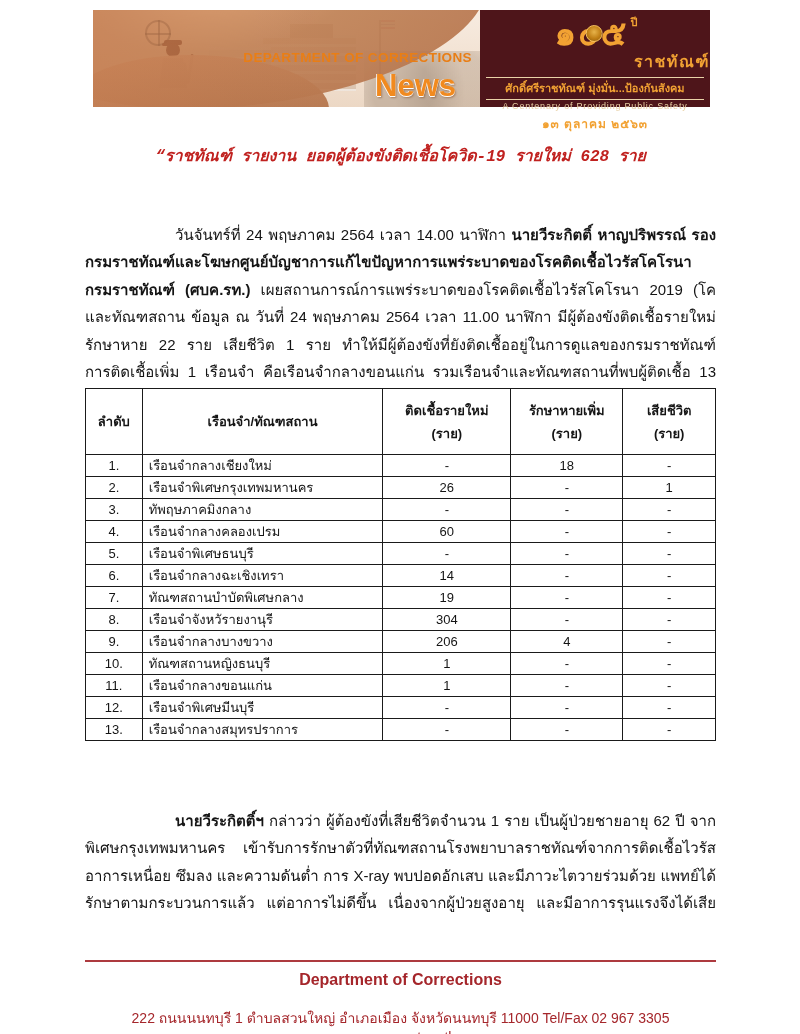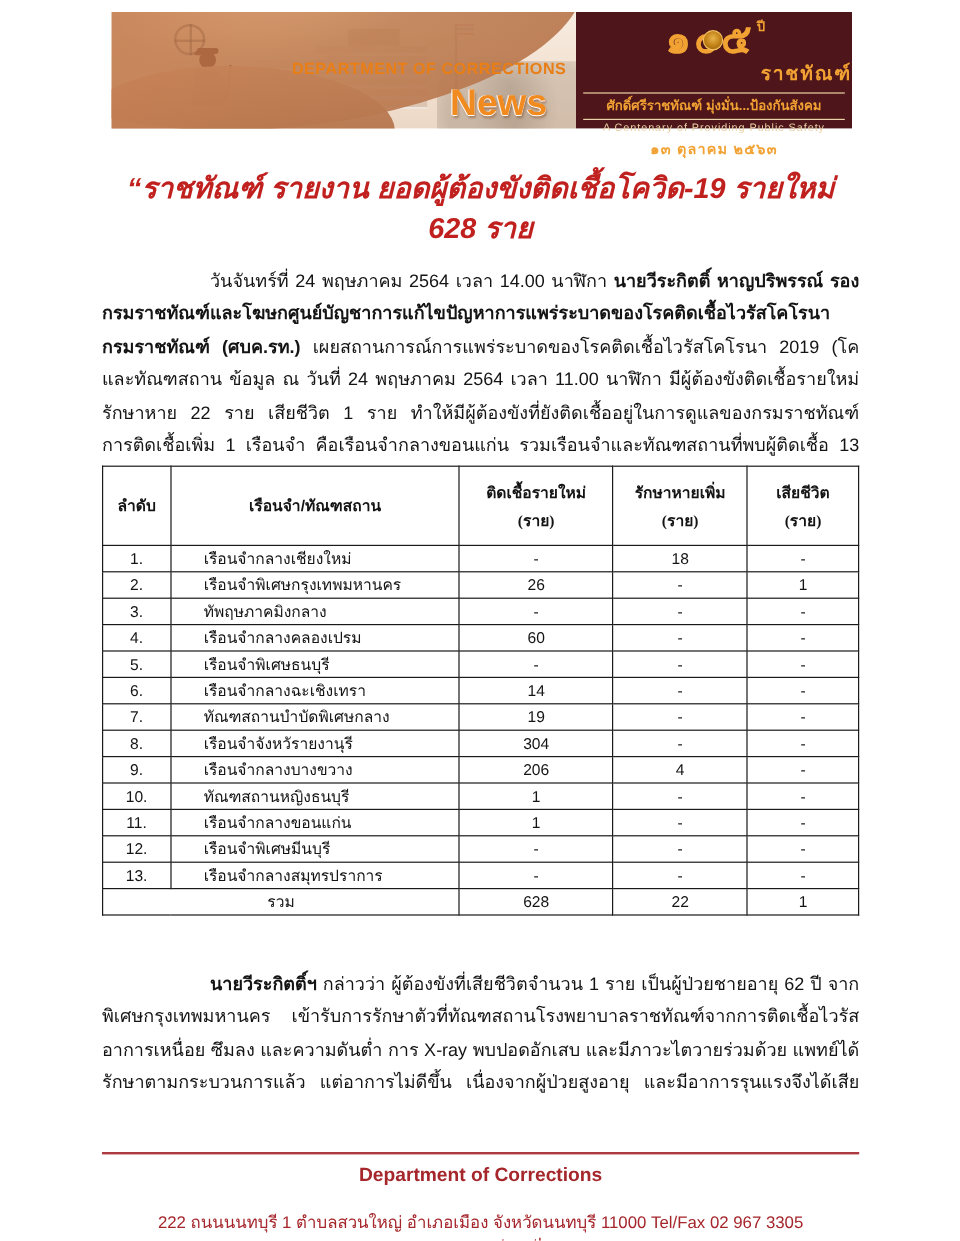--- a/index.html
+++ b/index.html
@@ -50,36 +50,36 @@
             border:1px solid #f4c060; }
   .logo-name { font-size:16px; font-weight:bold; letter-spacing:1.5px; margin-top:-3px;text-align:right; }
   .tagline-th { margin:3px 6px 0; border-top:1px solid #e9d3a8; font-size:11px; font-weight:bold;
                 padding:1px 0 2px; color:#f2a233; white-space:nowrap; overflow:hidden; }
   .tagline-en { margin:0 6px; border-top:1px solid #e9d3a8; font-size:9px; color:#e8d0a4;
                 letter-spacing:.8px; padding-top:1px; white-space:nowrap; overflow:hidden; }
   .logo-date { font-size:12px; font-weight:bold; margin-top:3px; letter-spacing:1px; }
 
   
   .doc-title { position:absolute; left:85px; right:84px; top:141px; text-align:center;
-               color:#c0211f; font-weight:bold; font-style:italic; font-size:24px; line-height:33px; }
+               color:#c0211f; font-weight:bold; font-style:italic; font-size:16px; line-height:33px;font-family:Liberation Mono, monospace; }
   .para { position:absolute; left:85px; right:84px; color:#141414; font-size:15px; line-height:27.4px; }
   .para-1 { top:221px; }
   .para-2 { top:807px; }
   .tline { height:27.4px; overflow:hidden; text-align:justify; text-align-last:justify; }
   .tline.lastline { text-align-last:left; }
   .tline.indent { text-indent:90px; }
 
   
   .table-wrap { position:absolute; left:85px; right:84px; top:388px; }
   table { width:100%; border-collapse:collapse; color:#141414; font-size:13px; }
   th, td { border:1px solid #1a1a1a; }
   thead th { font-weight:bold; height:66px; vertical-align:middle; text-align:center; line-height:23px; }
-  thead th span { display:block;font-family:Liberation Serif, serif; }
+  thead th span { display:block; }
   tbody td { height:22px; line-height:21px; padding:0 6px; text-align:center; }
-  tbody td.name { text-align:left; padding-left:27px; }
+  tbody td.name { text-align:left; padding-left:6px; }
   tr.total-row td { font-weight:normal; }
 
   
   .footer { position:absolute; left:85px; right:84px; top:960px; }
   .footer-line { border-top:2px solid #ad3a3f; }
   .footer-org { margin-top:9px; text-align:center; color:#a5262b; font-size:16px; font-weight:bold; }
   .footer-addr { margin-top:18px; text-align:center; color:#a5262b; font-size:14px; }
 </style>
 </head>
 <body>
@@ -248,26 +248,20 @@
             <td>-</td>
             <td>-</td>
           </tr>
           <tr>
             <td>13.</td>
             <td class="name">เรือนจำกลางสมุทรปราการ</td>
             <td>-</td>
             <td>-</td>
             <td>-</td>
           </tr>
-          <tr class="total-row">
-            <td colspan="2">รวม</td>
-            <td>628</td>
-            <td>22</td>
-            <td>1</td>
-          </tr>
         </tbody>
     </table>
   </div>
 
   <div class="para para-2">
       <div class="tline indent"><span style="font-weight: bold;">นายวีระกิตติ์ฯ</span><span> กล่าวว่า ผู้ต้องขังที่เสียชีวิตจำนวน 1 ราย เป็นผู้ป่วยชายอายุ 62 ปี จากเรือนจำ</span></div>
       <div class="tline"><span>พิเศษกรุงเทพมหานคร เข้ารับการรักษาตัวที่ทัณฑสถานโรงพยาบาลราชทัณฑ์จากการติดเชื้อไวรัสโควิด-19 ด้วย</span></div>
       <div class="tline"><span>อาการเหนื่อย ซึมลง และความดันต่ำ การ X-ray พบปอดอักเสบ และมีภาวะไตวายร่วมด้วย แพทย์ได้ให้ยาและ</span></div>
       <div class="tline lastline"><span>รักษาตามกระบวนการแล้ว แต่อาการไม่ดีขึ้น เนื่องจากผู้ป่วยสูงอายุ และมีอาการรุนแรงจึงได้เสียชีวิตในที่สุด</span></div>
     </div>

